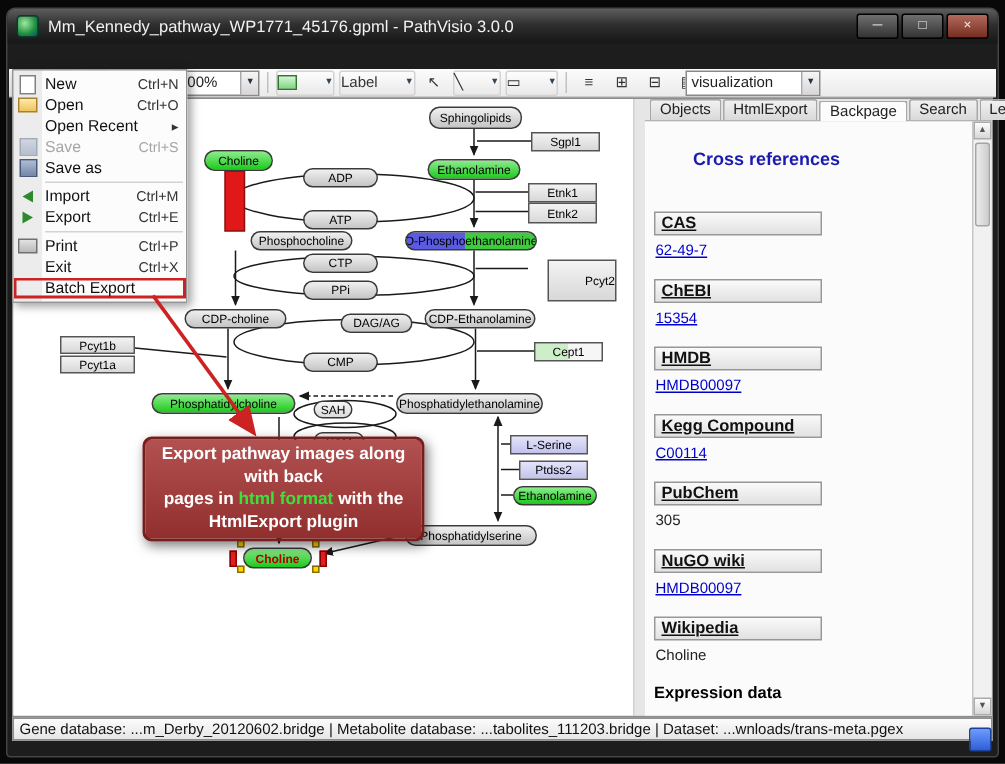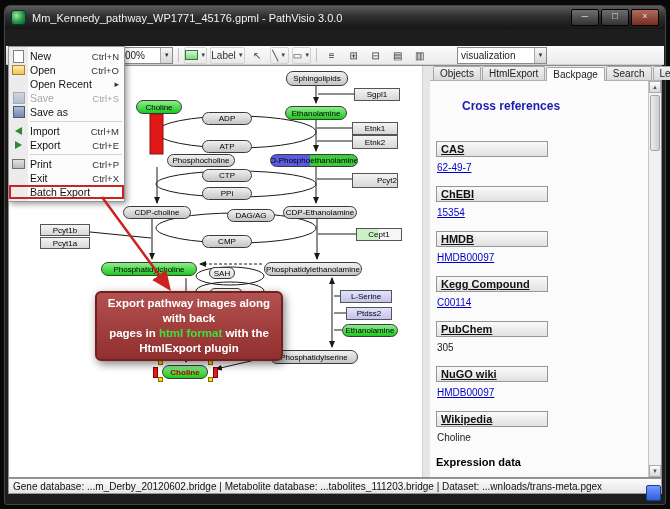--- a/index.html
+++ b/index.html
@@ -11,21 +11,21 @@
   .title{color:#f2f2f2;font-size:11px;margin-left:6px;white-space:nowrap;overflow:hidden;}
   .winbtns{margin-left:auto;display:flex;gap:2px;}
   .wbtn{width:26px;height:15px;border:1px solid #000;border-radius:2px;background:linear-gradient(#6f6f6f,#333);color:#e8e8e8;font-size:9px;line-height:13px;text-align:center;}
   .wbtn.close{background:linear-gradient(#b06a5a,#772d22);}
   
   .menubar{position:absolute;top:23px;left:1px;right:1px;height:17px;background:#f0f0f0;border-bottom:1px solid #d9d9d9;display:flex;align-items:stretch;font-size:11px;color:#111;}
   .mb{padding:2px 7px;}
   .mb.active{background:#dae7f6;border:1px solid #9ab6d6;padding:1px 6px;}
   
   .toolbar{position:absolute;top:40px;left:1px;right:1px;height:19px;background:linear-gradient(#fbfbfb,#ebebeb);border-bottom:1px solid #cdcdcd;display:flex;align-items:center;gap:3px;padding:0 4px;font-size:10px;color:#222;box-sizing:border-box;}
-  .tbtn{min-width:17px;height:15px;display:flex;align-items:center;justify-content:center;gap:2px;border:1px solid #d3d3d3;border-radius:2px;background:linear-gradient(#fdfdfd,#e9e9e9);color:#333;}
+  .tbtn{min-width:17px;height:15px;display:flex;align-items:center;justify-content:center;gap:18px;border:1px solid #d3d3d3;border-radius:2px;background:linear-gradient(#fdfdfd,#e9e9e9);color:#333;}
   .tbtn.flat{border-color:transparent;background:transparent;}
   .tsep{width:1px;height:14px;background:#c2c2c2;margin:0 2px;}
   .combo{height:15px;background:#fff;border:1px solid #898989;display:flex;align-items:center;font-size:10px;}
   .combo .val{padding:0 3px;flex:1;white-space:nowrap;}
   .combo .caret{width:12px;height:100%;background:linear-gradient(#f5f5f5,#d7d7d7);border-left:1px solid #a9a9a9;font-size:6px;display:flex;align-items:center;justify-content:center;color:#234;box-sizing:border-box;}
   .mini-caret{font-size:6px;color:#345;}
   .ic-page{width:9px;height:11px;background:#fff;border:1px solid #808080;display:inline-block;}
   .ic-folder{width:11px;height:8px;background:linear-gradient(#ffeaa9,#eec35e);border:1px solid #a9822c;display:inline-block;}
   .ic-disk{width:10px;height:10px;background:linear-gradient(#aebdd6,#7487a8);border:1px solid #49597a;display:inline-block;}
   .ic-dn{width:11px;height:8px;background:linear-gradient(#d6f5d6,#7fd67f);border:1px solid #2c7a2c;display:inline-block;}
@@ -202,21 +202,21 @@
         <div class="node genebox splitbg" style="left:345px;top:22px;width:46px;height:13px;">Sgpl1</div>
         <div class="node met green" style="left:127px;top:34px;width:46px;height:14px;">Choline</div>
         <div class="node met green" style="left:276px;top:40px;width:62px;height:14px;">Ethanolamine</div>
         <div class="node met" style="left:193px;top:46px;width:50px;height:13px;">ADP</div>
         <div class="node genebox" style="left:343px;top:56px;width:46px;height:13px;">Etnk1</div>
         <div class="node genebox" style="left:343px;top:69px;width:46px;height:14px;">Etnk2</div>
         <div class="node met" style="left:193px;top:74px;width:50px;height:13px;">ATP</div>
         <div class="node met" style="left:114px;top:88px;width:68px;height:13px;margin-left:44px;">Phosphocholine</div>
         <div class="node met" style="left:193px;top:103px;width:50px;height:13px;">CTP</div>
         <div class="node met splitbg" style="left:261px;top:88px;width:88px;height:13px;">O-Phosphoethanolamine</div>
-        <div class="node genebox" style="left:343px;top:107px;width:46px;height:15px;padding-left:24px;">Pcyt2</div>
+        <div class="node genebox" style="left:356px;top:107px;width:46px;height:28px;padding-left:24px;">Pcyt2</div>
         <div class="node met" style="left:193px;top:121px;width:50px;height:13px;">PPi</div>
         <div class="node met" style="left:114px;top:140px;width:68px;height:13px;">CDP-choline</div>
         <div class="node met" style="left:218px;top:143px;width:48px;height:13px;">DAG/AG</div>
         <div class="node met" style="left:274px;top:140px;width:74px;height:13px;">CDP-Ethanolamine</div>
         <div class="node genebox cept" style="left:347px;top:162px;width:46px;height:13px;">Cept1</div>
         <div class="node genebox" style="left:31px;top:158px;width:50px;height:12px;">Pcyt1b</div>
         <div class="node genebox" style="left:31px;top:171px;width:50px;height:12px;">Pcyt1a</div>
         <div class="node met" style="left:193px;top:169px;width:50px;height:13px;">CMP</div>
         <div class="node met green" style="left:92px;top:196px;width:96px;height:14px;">Phosphatidylcholine</div>
         <div class="node small-met" style="left:200px;top:201px;width:26px;height:12px;">SAH</div>

